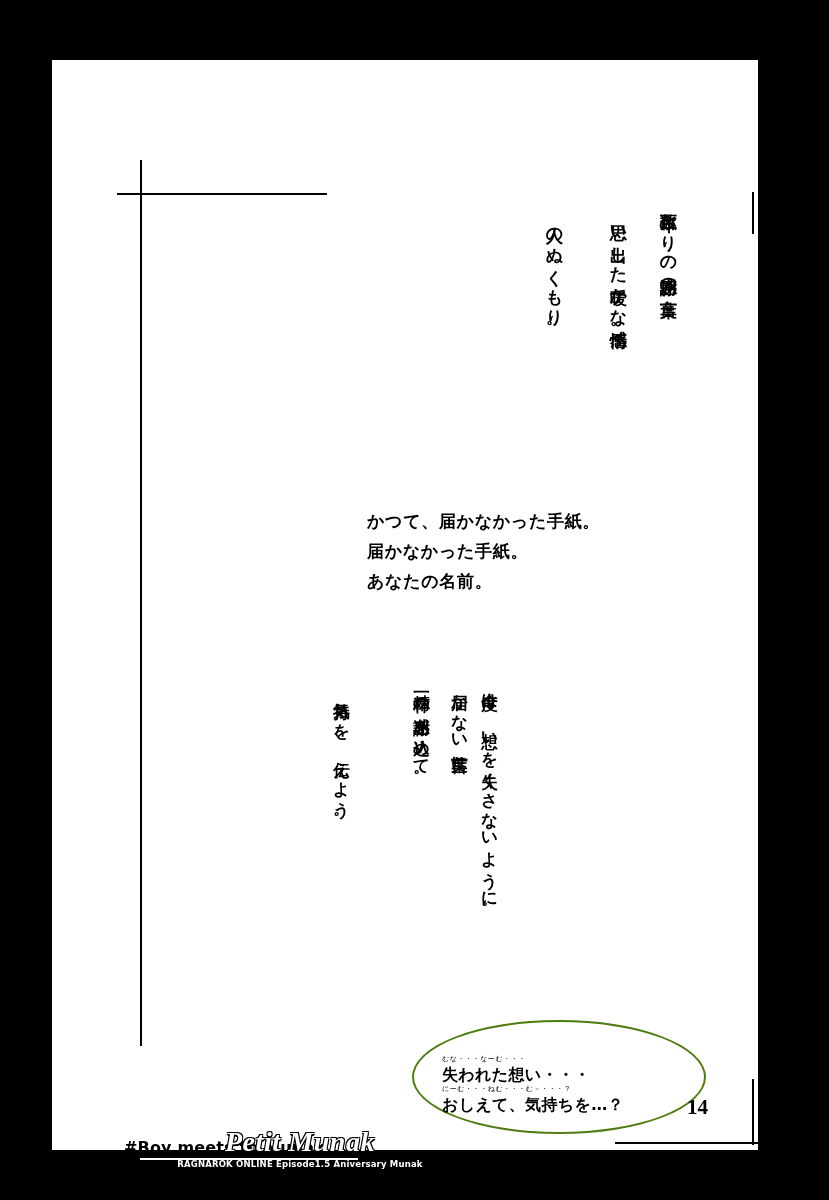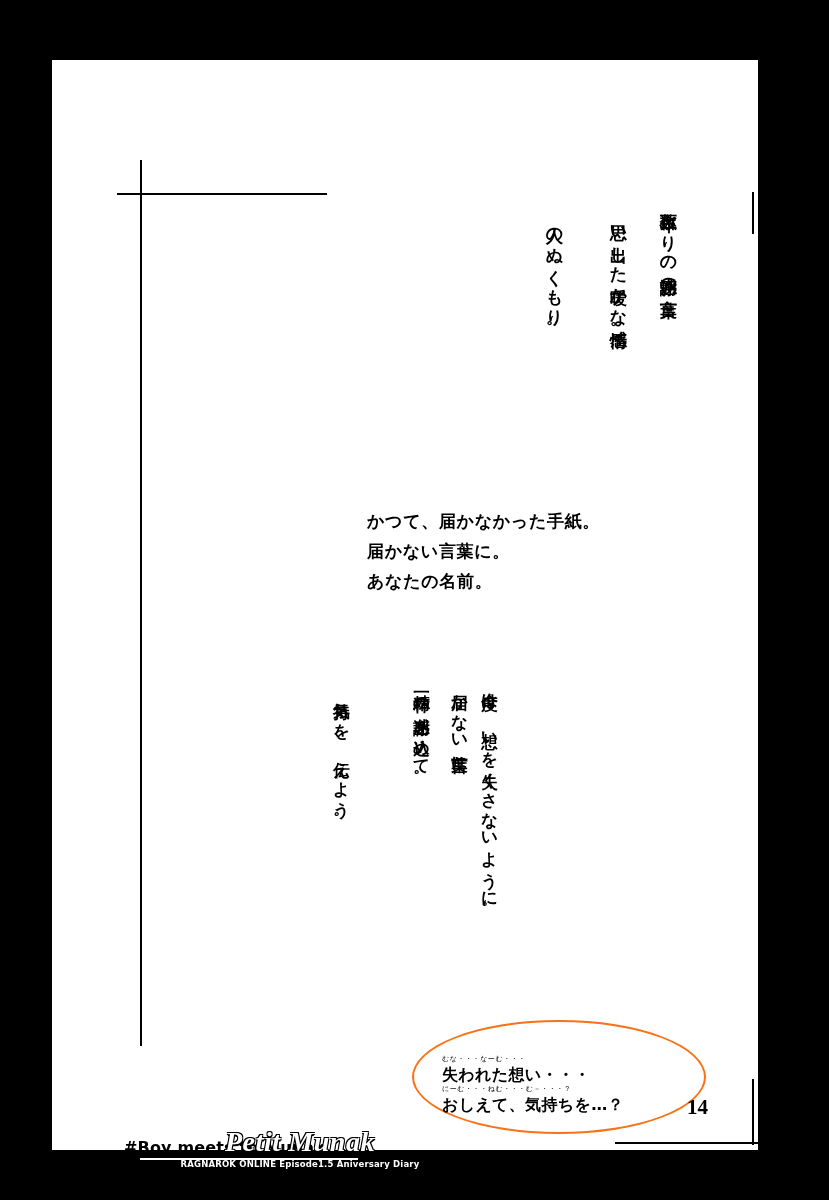--- a/index.html
+++ b/index.html
@@ -78,21 +78,21 @@
     font-size: 16.5px;
   }
 
   
   .bubble {
     position: absolute;
     left: 360px;
     top: 960px;
     width: 290px;
     height: 110px;
-    border: 2px solid #f97316;
+    border: 2px solid #4d7c0f;
     border-radius: 50% / 50%;
     background: #fff;
   }
   .bubble-line {
     position: absolute;
     left: 28px;
     width: 240px;
     color: #000;
     font-weight: 700;
     font-size: 16px;
@@ -178,21 +178,21 @@
   <div class="crop-mark-v tr-v"></div>
   <div class="crop-mark-v br-v"></div>
   <div class="crop-mark-h br-h"></div>
 
   <div class="vtext block-top" style="right:78px;">数百年ぶりの感謝の言葉。</div>
   <div class="vtext block-top" style="right:128px; top:152px;">思い出した暖かな感情。</div>
   <div class="vtext block-top" style="right:192px; top:155px;">人のぬくもり。</div>
 
   <div class="block-mid">
     <div>かつて、届かなかった手紙。</div>
-    <div>届かない言葉に。</div>
+    <div>届かなかった手紙。</div>
     <div>あなたの名前。</div>
   </div>
 
   <div class="vtext block-bottom" style="left:248px; top:620px;">今度は、想いを失くさないように。</div>
   <div class="vtext block-bottom" style="left:218px; top:622px;">届かない言葉に</div>
   <div class="vtext block-bottom" style="left:180px; top:622px;">精一杯の感謝を込めて。</div>
   <div class="vtext block-bottom" style="left:100px; top:630px;">気持ちを、伝えよう。</div>
 
   <div class="bubble">
     <div class="bubble-line l1">
@@ -207,14 +207,14 @@
 
   <div class="page-number">14</div>
 
   <div class="chapter-title">#Boy meets to Munak.</div>
 
 </div>
 
 <div class="colophon">
   <div class="colophon-logo">Petit Munak</div>
   <div class="logo-underline"></div>
-  <div class="colophon-sub">RAGNAROK ONLINE Episode1.5 Aniversary Diary</div>
+  <div class="colophon-sub">RAGNAROK ONLINE Episode1.5 Aniversary Munak</div>
 </div>
 
 </body></html>

